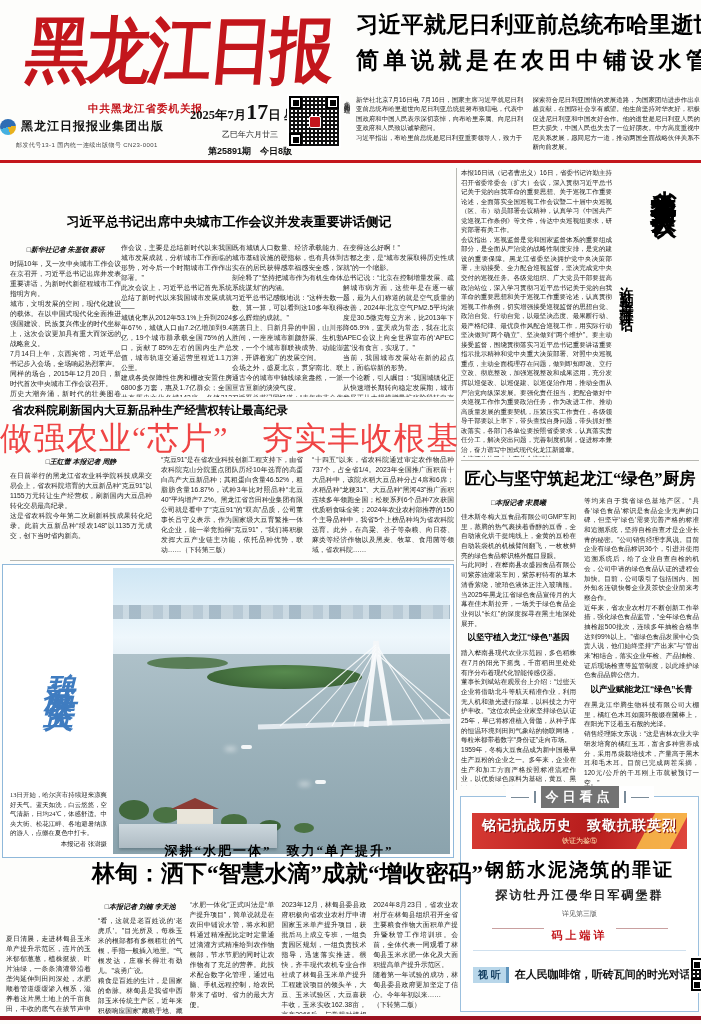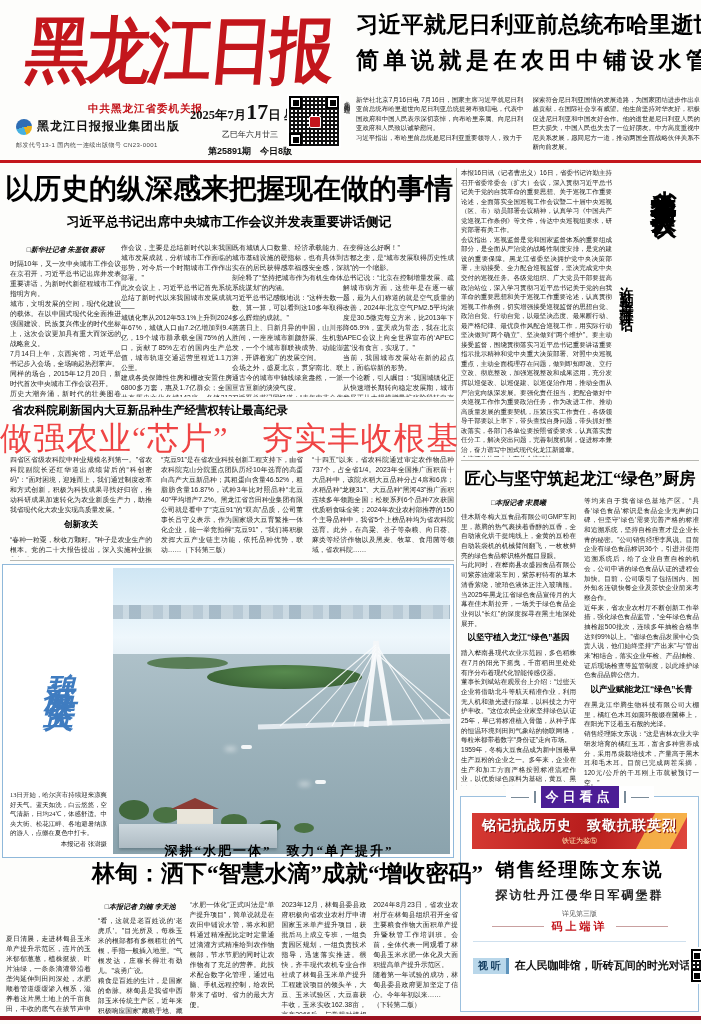--- a/index.html
+++ b/index.html
@@ -14,21 +14,21 @@
           font-size:7px;text-align:center;margin:2px 0 4px;color:#111;}
   .col-subhead{font-weight:bold;font-size:8.5px;text-align:center;margin:4px 0;color:#000;}
   .hairline{background:#b8b8b2;height:1px;}
   .vline{background:#b8b8b2;width:1px;}
   
   .logo{left:26px;top:4px;width:318px;height:94px;color:#c3161c;
         font-family:"Liberation Serif",serif;font-weight:bold;font-size:64px;
         line-height:94px;letter-spacing:-3px;transform:skewX(-5deg) scaleY(1.12);
         transform-origin:left center;white-space:nowrap;}
   .organ{left:88px;top:102px;color:#c3161c;font-weight:bold;font-size:10.5px;letter-spacing:1px;}
-  .pubrow{left:16px;top:118px;display:flex;align-items:center;gap:5px;}
+  .pubrow{left:0;top:118px;display:flex;align-items:center;gap:5px;}
   .pub-logo{width:16px;height:16px;border-radius:50%;
             background:conic-gradient(#2e6db4 0 22%,#e8b11d 22% 45%,#45b0e0 45% 70%,#2e6db4 70% 100%);}
   .pubname{font-weight:bold;font-size:12px;letter-spacing:1px;color:#111;}
   .postal{left:16px;top:141px;font-size:6px;color:#444;letter-spacing:.4px;}
   .dateblock{left:190px;top:99px;width:120px;text-align:center;color:#111;}
   .dateline{font-family:"Liberation Serif",serif;font-weight:bold;font-size:12.5px;white-space:nowrap;}
   .dateline .day{font-size:22px;}
   .lunar{font-size:8px;margin-top:4px;color:#222;}
   .issue{font-size:9px;font-weight:bold;margin-top:5px;color:#111;}
   .qr{position:relative;background:
@@ -109,36 +109,36 @@
         box-shadow:-16px 2px 5px rgba(255,255,255,.55);}
   .b1{left:38%;top:62%;} .b2{left:60%;top:74%;}
   .bridge-svg{position:absolute;right:-8px;top:22%;}
   
   .today-box{left:460px;top:796px;width:239px;height:216px;border:1px solid #9cc0de;
              background:#fff;box-sizing:border-box;}
   .today-header{position:absolute;left:50%;top:-11px;transform:translateX(-50%);
                 background:#fff;padding:0 5px;display:flex;align-items:center;gap:5px;white-space:nowrap;}
   .hdr-line{width:18px;height:1px;background:#7a8b99;}
   .hdr-tick{width:2px;height:12px;background:#7a8b99;}
-  .today-header-text{background:#4c1d95;color:#fff;font-weight:bold;font-size:13px;
+  .today-header-text{background:#737373;color:#fff;font-weight:bold;font-size:13px;
                      padding:2px 5px;letter-spacing:4px;}
   .banner{position:relative;margin:16px 11px 0;height:36px;overflow:hidden;
           background:linear-gradient(100deg,#d63a33 0%,#b71c1c 55%,#e0473d 100%);
           text-align:center;color:#fff;}
   .banner::after{content:"";position:absolute;right:8px;top:-6px;width:34px;height:50px;
           background:rgba(255,214,79,.75);transform:skewX(-28deg);}
   .banner-title{position:relative;z-index:1;font-weight:bold;font-size:14px;letter-spacing:1px;
           margin-top:4px;text-shadow:1px 1px 0 #7f1010;}
   .banner-sub{position:relative;z-index:1;font-size:7px;color:#ffe2b0;margin-top:1px;}
   .today-headline{text-align:center;font-family:"Liberation Serif",serif;font-weight:900;
           font-size:19px;letter-spacing:2px;color:#000;margin-top:8px;}
   .today-subhead{text-align:center;font-family:"Liberation Serif",serif;font-weight:bold;
           font-size:12px;letter-spacing:2px;color:#222;margin-top:4px;}
   .page-ref{text-align:center;font-size:7px;color:#555;margin-top:5px;}
-  .scan-row{display:flex;align-items:center;justify-content:center;gap:8px;}
+  .scan-row{display:flex;justify-content:center;gap:8px;margin-top:9px;}
   .scan-line{width:52px;height:1px;background:#c9a0a0;}
   .scan-text{color:#c3161c;font-weight:bold;font-size:11px;letter-spacing:3px;}
   .today-item{display:flex;align-items:center;justify-content:space-between;
               padding:0 12px;margin-top:7px;}
   .item-lines{font-weight:bold;font-size:12px;line-height:1.55;color:#111;}
   .item-qr{width:33px;height:33px;flex:0 0 auto;}
   .item-div{height:1px;background:#cfe0ee;margin:7px 12px 0;}
   .item2-row{display:flex;align-items:center;gap:6px;}
   .tag{background:#b9d7ea;color:#123c5e;font-weight:bold;font-size:10px;
        padding:1px 5px;border-right:3px solid #5e93bb;white-space:nowrap;}
@@ -182,21 +182,20 @@
     <div class="cond-l2">简单说就是在农田中铺设水管</div>
   </div>
   <div class="abs cond-body cols">
     <div class="col bt">新华社北京7月16日电 7月16日，国家主席习近平就尼日利亚前总统布哈里逝世向尼日利亚总统提努布致唁电，代表中国政府和中国人民表示深切哀悼，向布哈里亲属、向尼日利亚政府和人民致以诚挚慰问。
 习近平指出，布哈里前总统是尼日利亚重要领导人，致力于</div>
     <div class="col bt">探索符合尼日利亚国情的发展道路，为国家团结进步作出卓越贡献，在国际社会享有威望。他生前坚持对华友好，积极促进尼日利亚和中国友好合作。他的逝世是尼日利亚人民的巨大损失，中国人民也失去了一位好朋友。中方高度重视中尼关系发展，愿同尼方一道，推动两国全面战略伙伴关系不断向前发展。</div>
   </div>
 
   <div class="abs rule-red"></div>
 
-  <div class="abs main-headline">以历史的纵深感来把握现在做的事情</div>
   <div class="abs main-subhead">习近平总书记出席中央城市工作会议并发表重要讲话侧记</div>
   <div class="abs main-cols cols">
     <div class="col">
       <div class="byline">□新华社记者 朱基钗 蔡研</div>
       <div class="bt">时隔10年，又一次中央城市工作会议在京召开，习近平总书记出席并发表重要讲话，为新时代新征程城市工作指明方向。
 城市，文明发展的空间，现代化建设的载体。在以中国式现代化全面推进强国建设、民族复兴伟业的时代坐标上，这次会议更加具有重大而深远的战略意义。
 7月14日上午，京西宾馆，习近平总书记步入会场，全场响起热烈掌声。
 同样的场合，2015年12月20日，新时代首次中央城市工作会议召开。
 历史大潮奔涌，新时代的壮美图卷中，690多座城市拔节生长，构筑其中璀璨夺目的绚丽风景。
 “时隔10年，党中央再次召开城市工</div>
@@ -225,23 +224,23 @@
 会议还传达了中央有关会议精神。
 会议以视频形式召开，省直有关单位、各市（地）设分会场。</div>
   <div class="abs sc-sub">许勤主持并讲话</div>
   <div class="abs sc-title">省委常委会召开扩大会议</div>
   <div class="abs hairline" style="left:461px;top:460px;width:238px;"></div>
 
   <div class="abs soy-kicker">省农科院刷新国内大豆新品种生产经营权转让最高纪录</div>
   <div class="abs soy-headline">做强农业“芯片”　夯实丰收根基</div>
   <div class="abs soy-cols cols">
     <div class="col">
-      <div class="bt">四省区省级农科院中种业规模名列第一。”省农科院副院长还红华道出成绩背后的“科创密码”：“面对困境，迎难而上，我们通过制度改革和方式创新，积极为科技成果寻找好归宿，推动科研成果加速转化为农业新质生产力，助推我省现代化大农业实现高质量发展。”</div>
-      <div class="col-subhead">创新攻关</div>
-      <div class="bt">“春种一粒粟，秋收万颗籽。”种子是农业生产的根本。党的二十大报告提出，深入实施种业振兴行动……</div>
+      <div class="byline">□王红蕾 本报记者 周静</div>
+      <div class="bt">在日前举行的黑龙江省农业科学院科技成果交易会上，省农科院培育的大豆新品种“克豆91”以1155万元转让生产经营权，刷新国内大豆品种转化交易最高纪录。
+这是省农科院今年第二次刷新科技成果转化纪录。此前大豆新品种“绥农148”以1135万元成交，创下当时省内新高。</div>
     </div>
     <div class="col bt">“克豆91”是在省农业科技创新工程支持下，由省农科院克山分院重点团队历经10年选育的高蛋白高产大豆新品种；其粗蛋白含量46.52%，粗脂肪含量16.87%，试种3年比对照品种“北豆40”平均增产7.2%。黑龙江省音田种业集团有限公司就是看中了“克豆91”的“双高”品质，公司董事长吕守义表示，作为国家级大豆育繁推一体化企业，能一举竞拍得“克豆91”，“我们将积极发挥大豆产业链主功能，依托品种优势，联动……（下转第三版）</div>
     <div class="col bt">“十四五”以来，省农科院通过审定农作物品种737个，占全省1/4。2023年全国推广面积前十大品种中，该院水稻大豆品种分占4席和6席；水稻品种“龙粳31”、大豆品种“黑河43”推广面积连续多年领跑全国；松粳系列6个品种7次获国优质稻食味金奖；2024年农业农村部推荐的150个主导品种中，我省5个上榜品种均为省农科院选育。此外，在高粱、谷子等杂粮、向日葵、麻类等经济作物以及黑麦、牧草、食用菌等领域，省农科院……</div>
   </div>
   <div class="abs hairline" style="left:10px;top:560px;width:444px;"></div>
 
   <div class="abs gk-headline">匠心与坚守筑起龙江“绿色”厨房</div>
   <div class="abs gk-cols cols">
     <div class="col">
       <div class="byline">□本报记者 宋晨曦</div>
@@ -304,21 +303,21 @@
       <span class="hdr-line"></span>
       <span class="hdr-tick"></span>
       <span class="today-header-text">今日看点</span>
       <span class="hdr-tick"></span>
       <span class="hdr-line"></span>
     </div>
     <div class="banner">
       <div class="banner-title">铭记抗战历史　致敬抗联英烈</div>
       <div class="banner-sub">铁证为鉴⑤</div>
     </div>
-    <div class="today-headline">销售经理陈文东说</div>
+    <div class="today-headline">钢筋水泥浇筑的罪证</div>
     <div class="today-subhead">探访牡丹江侵华日军碉堡群</div>
     <div class="page-ref">详见第三版</div>
     <div class="scan-row">
       <span class="scan-line"></span>
       <span class="scan-text">码上端详</span>
       <span class="scan-line"></span>
     </div>
     <div class="item-div"></div>
     <div class="today-item">
       <div class="item2-row">

